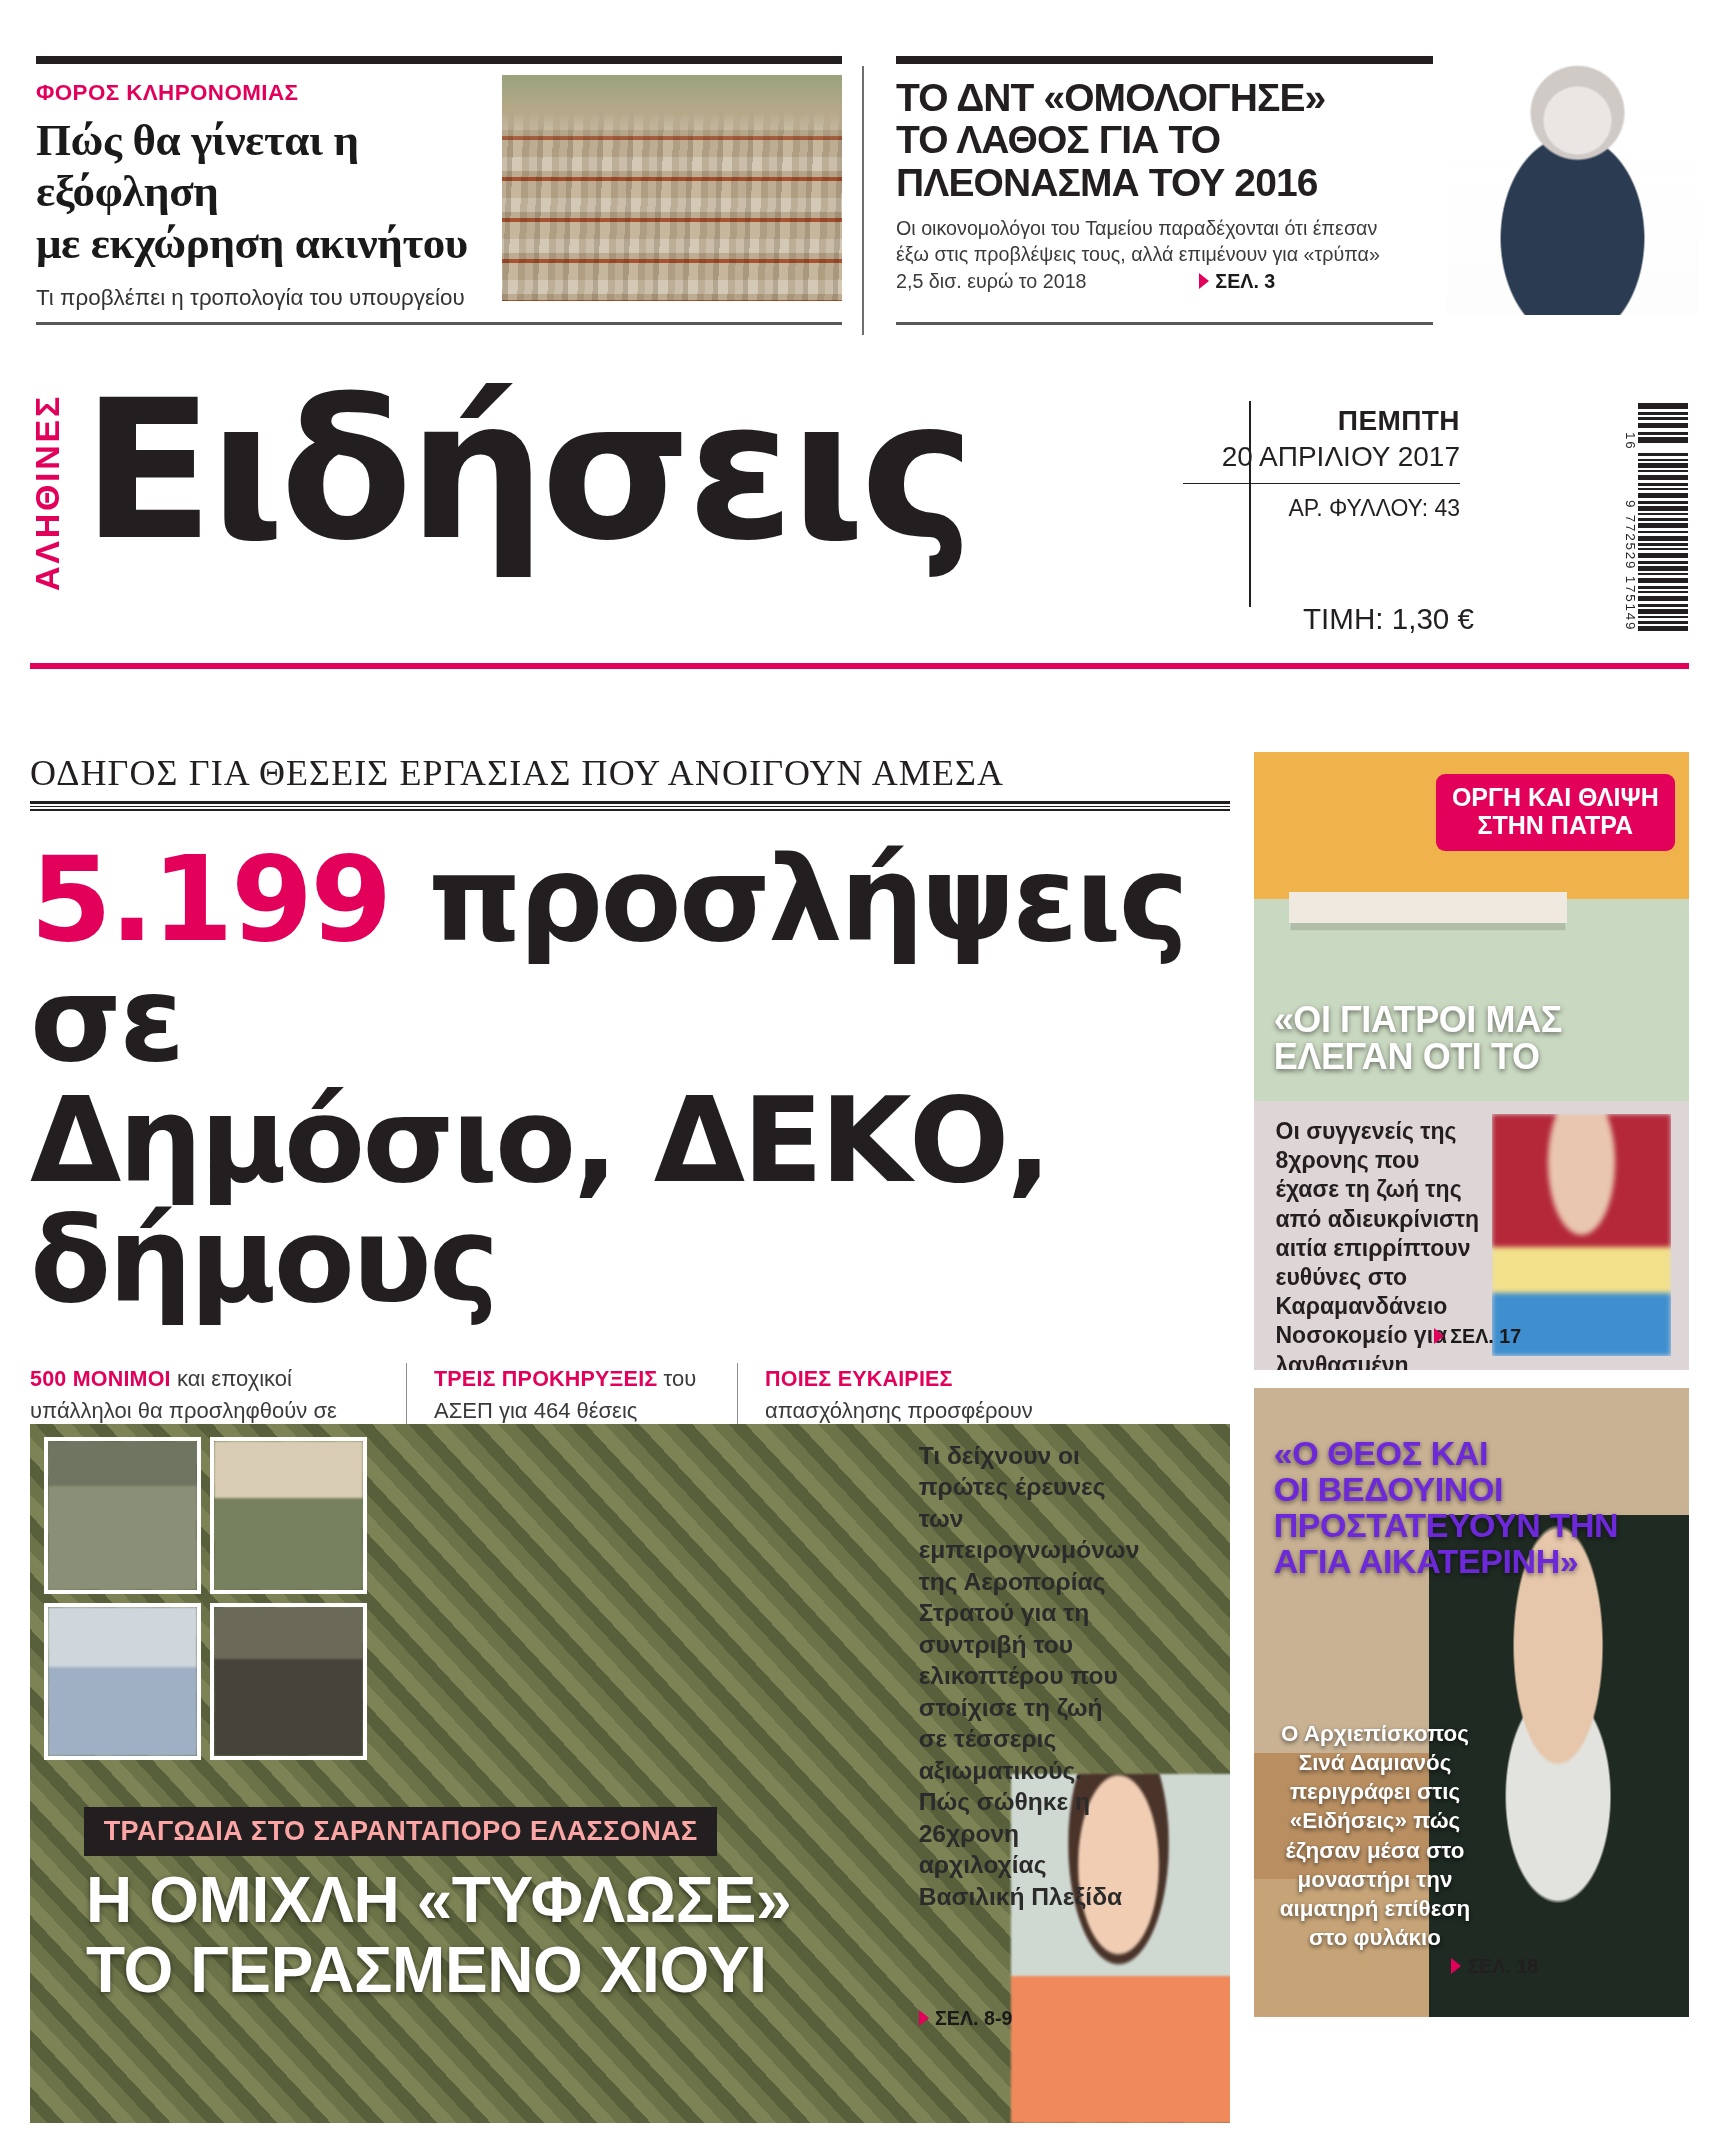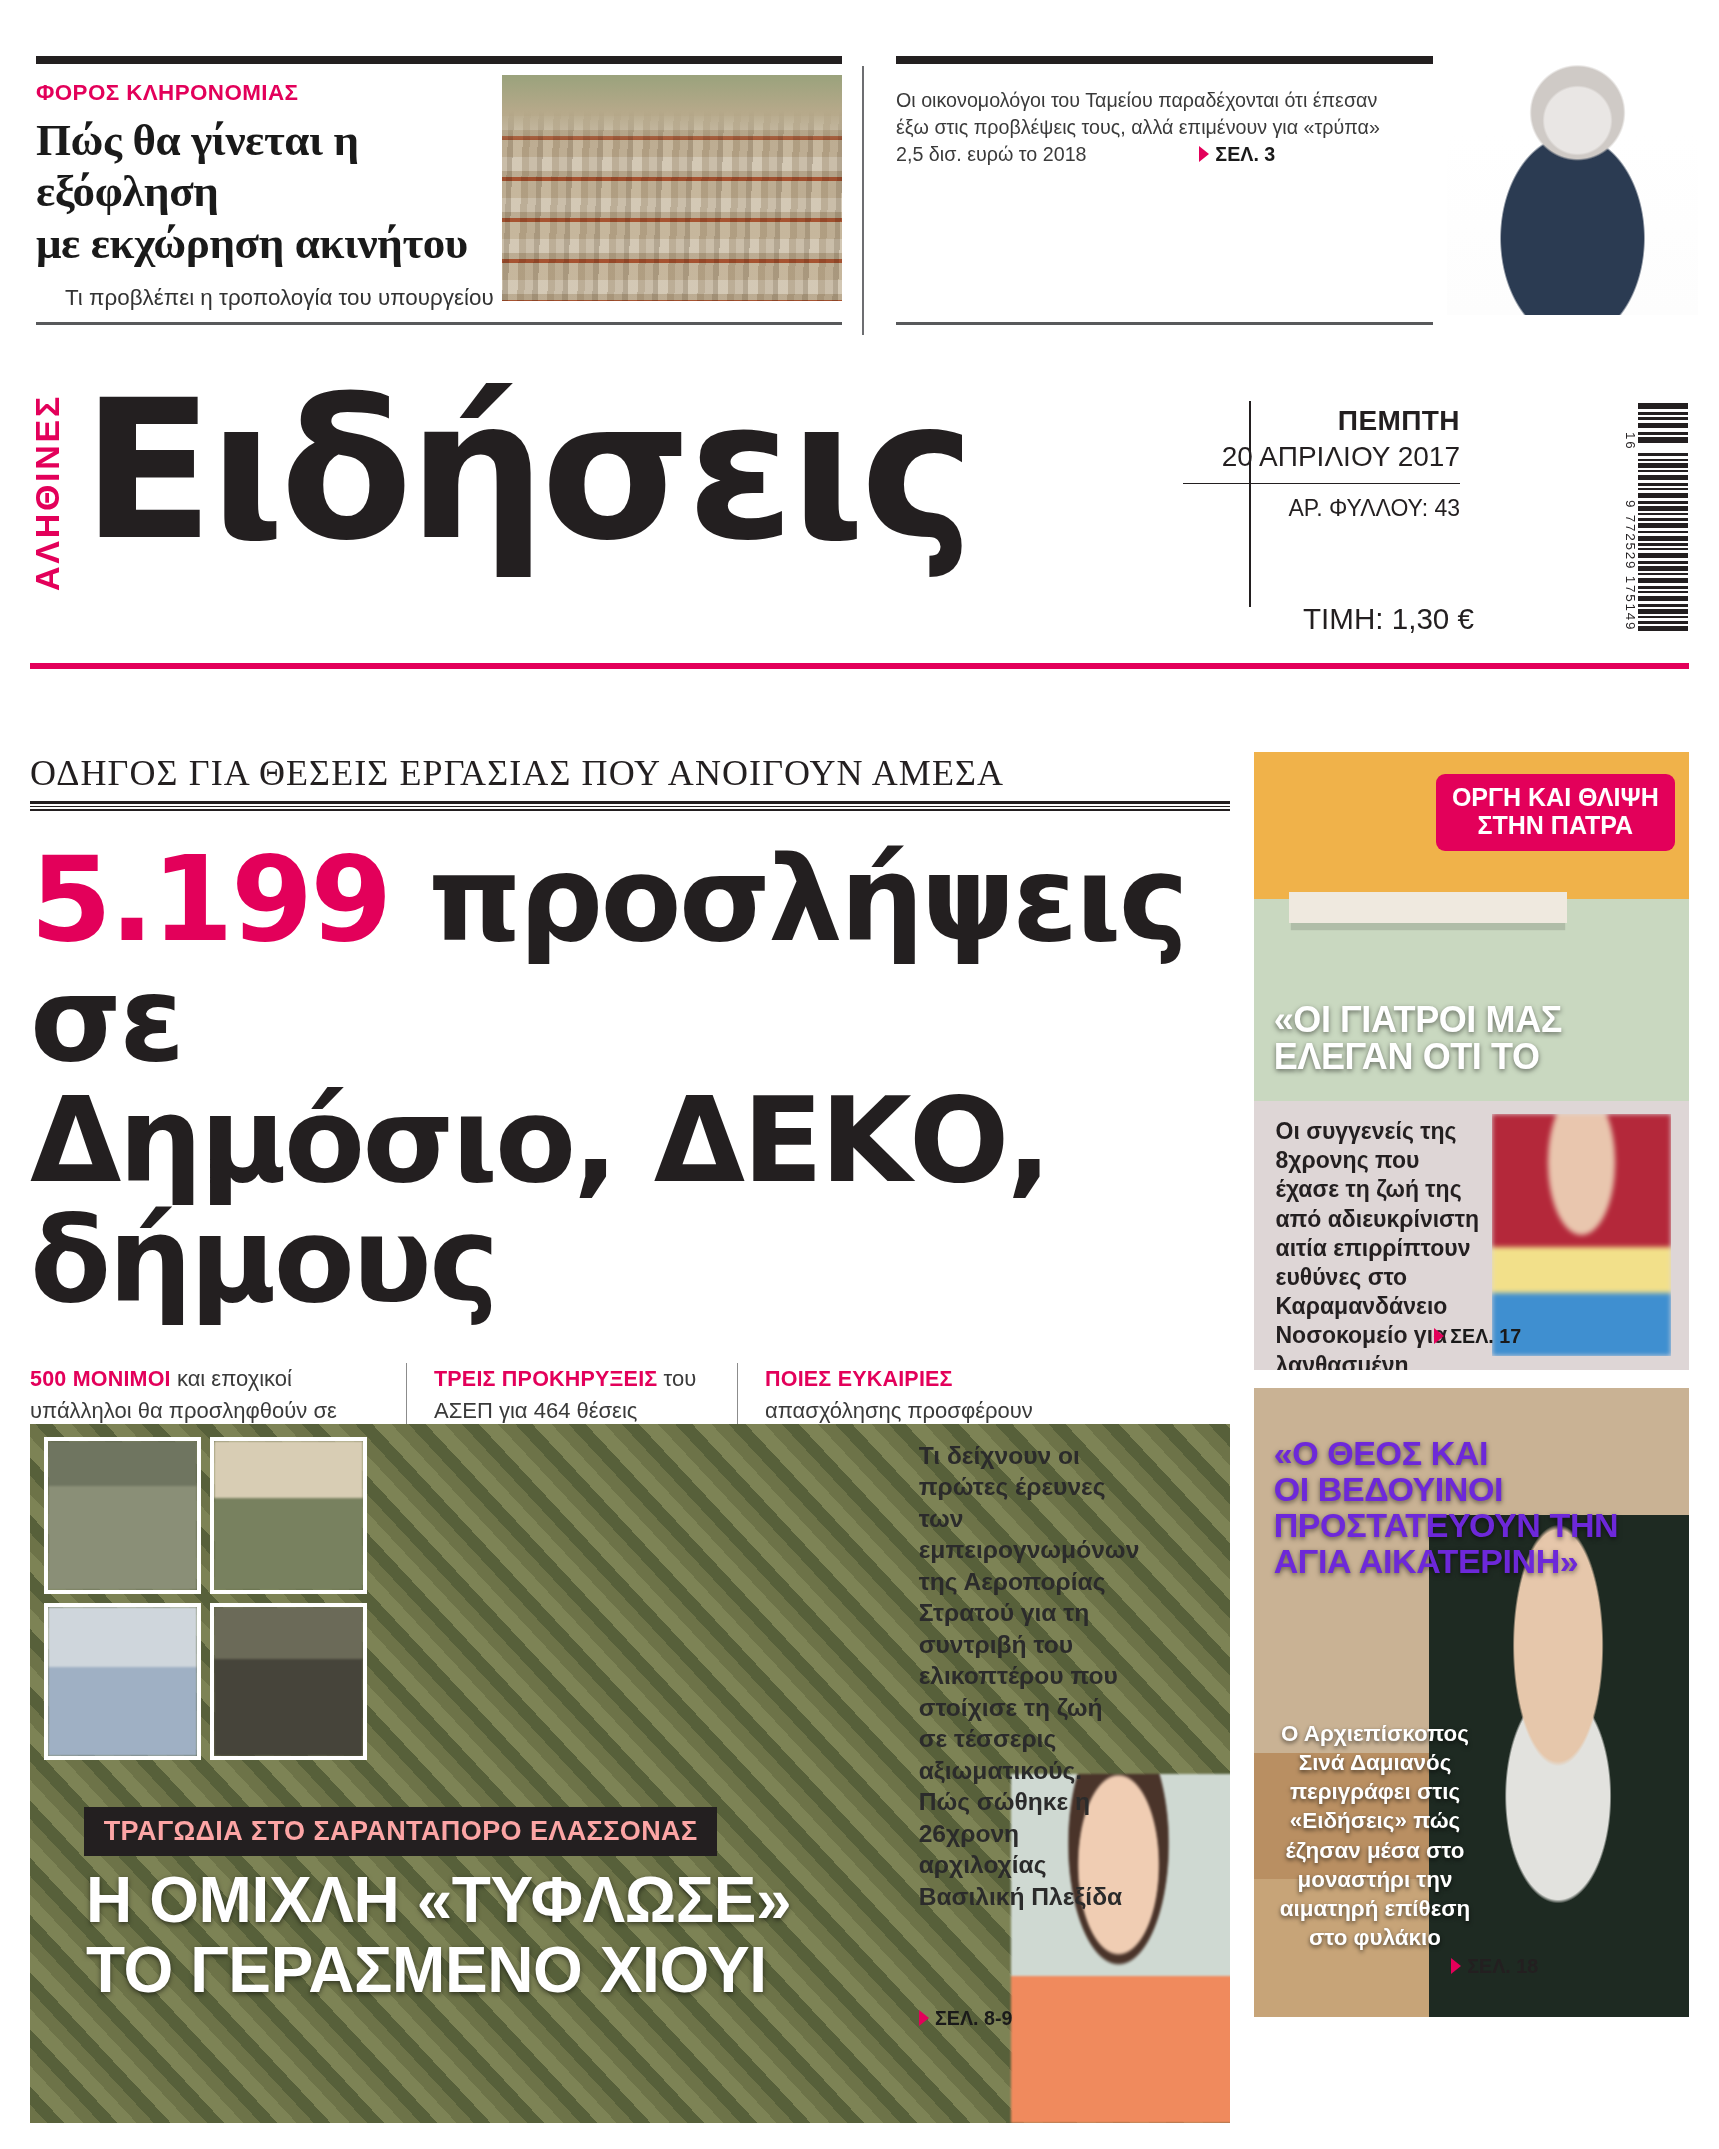--- a/index.html
+++ b/index.html
@@ -30,21 +30,20 @@
     margin-bottom: 9px; font-family: "Liberation Sans", sans-serif;
   }
   .t1 h2 {
     font-family: "Liberation Serif", serif;
     font-weight: bold; font-size: 45px; line-height: 1.14; color: #1a1a1a;
     letter-spacing: -0.4px;
   }
   .t1 .deck {
     margin-top: 14.3px; font-size: 22.4px; line-height: 1.34; color: #333;
     font-weight: 300;
-    margin-left: 29px;
   }
   .pagref {
     display: inline-block; font-weight: bold; font-size: 19.7px; color: #1a1a1a;
     white-space: nowrap;
   }
   .pagref .tri {
     display: inline-block; width: 0; height: 0; vertical-align: middle;
     border-left: 10.7px solid #e3005a; border-top: 8px solid transparent;
     border-bottom: 8px solid transparent; margin-right: 6.3px; position: relative; top: -1.8px;
   }
@@ -281,20 +280,25 @@
 
     <div class="vdiv" style="left:862px; top:66px; height:269px;"></div>
 
     <div class="teaser t2">
       <div class="teaser-rule-top" style="width:537px"></div>
       <div class="inner">
         <div class="photo">
           <div class="ph ph-lagarde"></div>
         </div>
         <div class="txt">
+          <h2>
+            <div>ΤΟ ΔΝΤ «ΟΜΟΛΟΓΗΣΕ»</div>
+            <div>ΤΟ ΛΑΘΟΣ ΓΙΑ ΤΟ</div>
+            <div>ΠΛΕΟΝΑΣΜΑ ΤΟΥ 2016</div>
+          </h2>
           <div class="deck">
             <div>Οι οικονομολόγοι του Ταμείου παραδέχονται ότι έπεσαν</div>
             <div>έξω στις προβλέψεις τους, αλλά επιμένουν για «τρύπα»</div>
             <div>
               <span>2,5 δισ. ευρώ το 2018</span>
               <span class="pagref" style="margin-left:107px">
                 <span class="tri"></span><span>ΣΕΛ. 3</span>
               </span>
             </div>
           </div>

